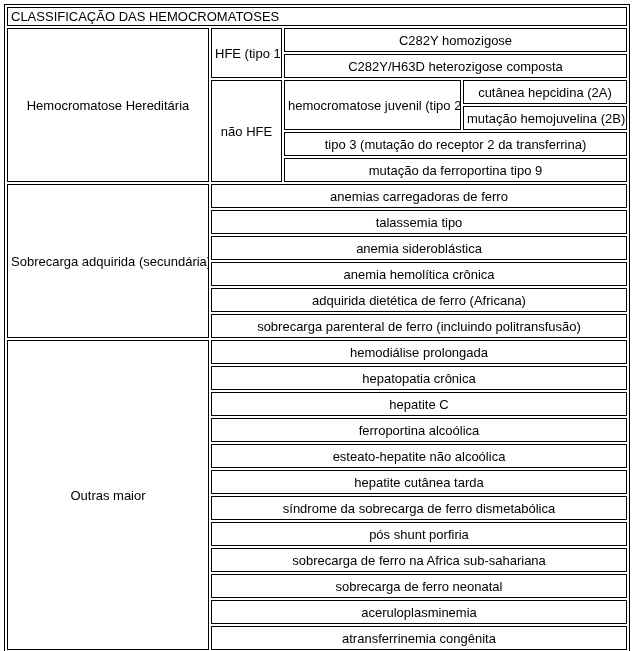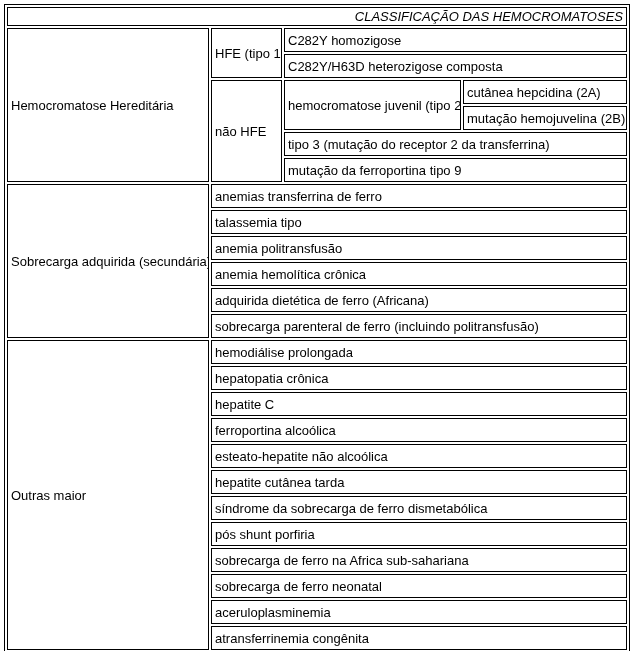--- a/index.html
+++ b/index.html
@@ -20,28 +20,27 @@
     border-collapse: separate;
     border-spacing: 2px;
     border: 1px solid #000000;
     background: #ffffff;
   }
   table.hemo td {
     border: 1px solid #000000;
     padding: 1px 3px;
     height: 20px;
     vertical-align: middle;
-    text-align: left;
+    text-align: center;
     overflow: hidden;
     white-space: nowrap;
   }
   table.hemo td.title-cell {
     height: 13px;
-    text-align: right;
-    font-style: italic;
+    text-align: left;
   }
   col.c1 { width: 202px; }
   col.c2 { width: 71px; }
   col.c3 { width: 177px; }
 </style>
 </head>
 <body>
 
 <table class="hemo">
   <colgroup>
@@ -74,27 +73,27 @@
   </tr>
   <tr>
     <td colspan="2">tipo 3 (mutação do receptor 2 da transferrina)</td>
   </tr>
   <tr>
     <td colspan="2">mutação da ferroportina tipo 9</td>
   </tr>
 
   <tr>
     <td rowspan="6">Sobrecarga adquirida (secundária)</td>
-    <td colspan="3">anemias transferrina de ferro</td>
+    <td colspan="3">anemias carregadoras de ferro</td>
   </tr>
   <tr>
     <td colspan="3">talassemia tipo</td>
   </tr>
   <tr>
-    <td colspan="3">anemia politransfusão</td>
+    <td colspan="3">anemia sideroblástica</td>
   </tr>
   <tr>
     <td colspan="3">anemia hemolítica crônica</td>
   </tr>
   <tr>
     <td colspan="3">adquirida dietética de ferro (Africana)</td>
   </tr>
   <tr>
     <td colspan="3">sobrecarga parenteral de ferro (incluindo politransfusão)</td>
   </tr>

